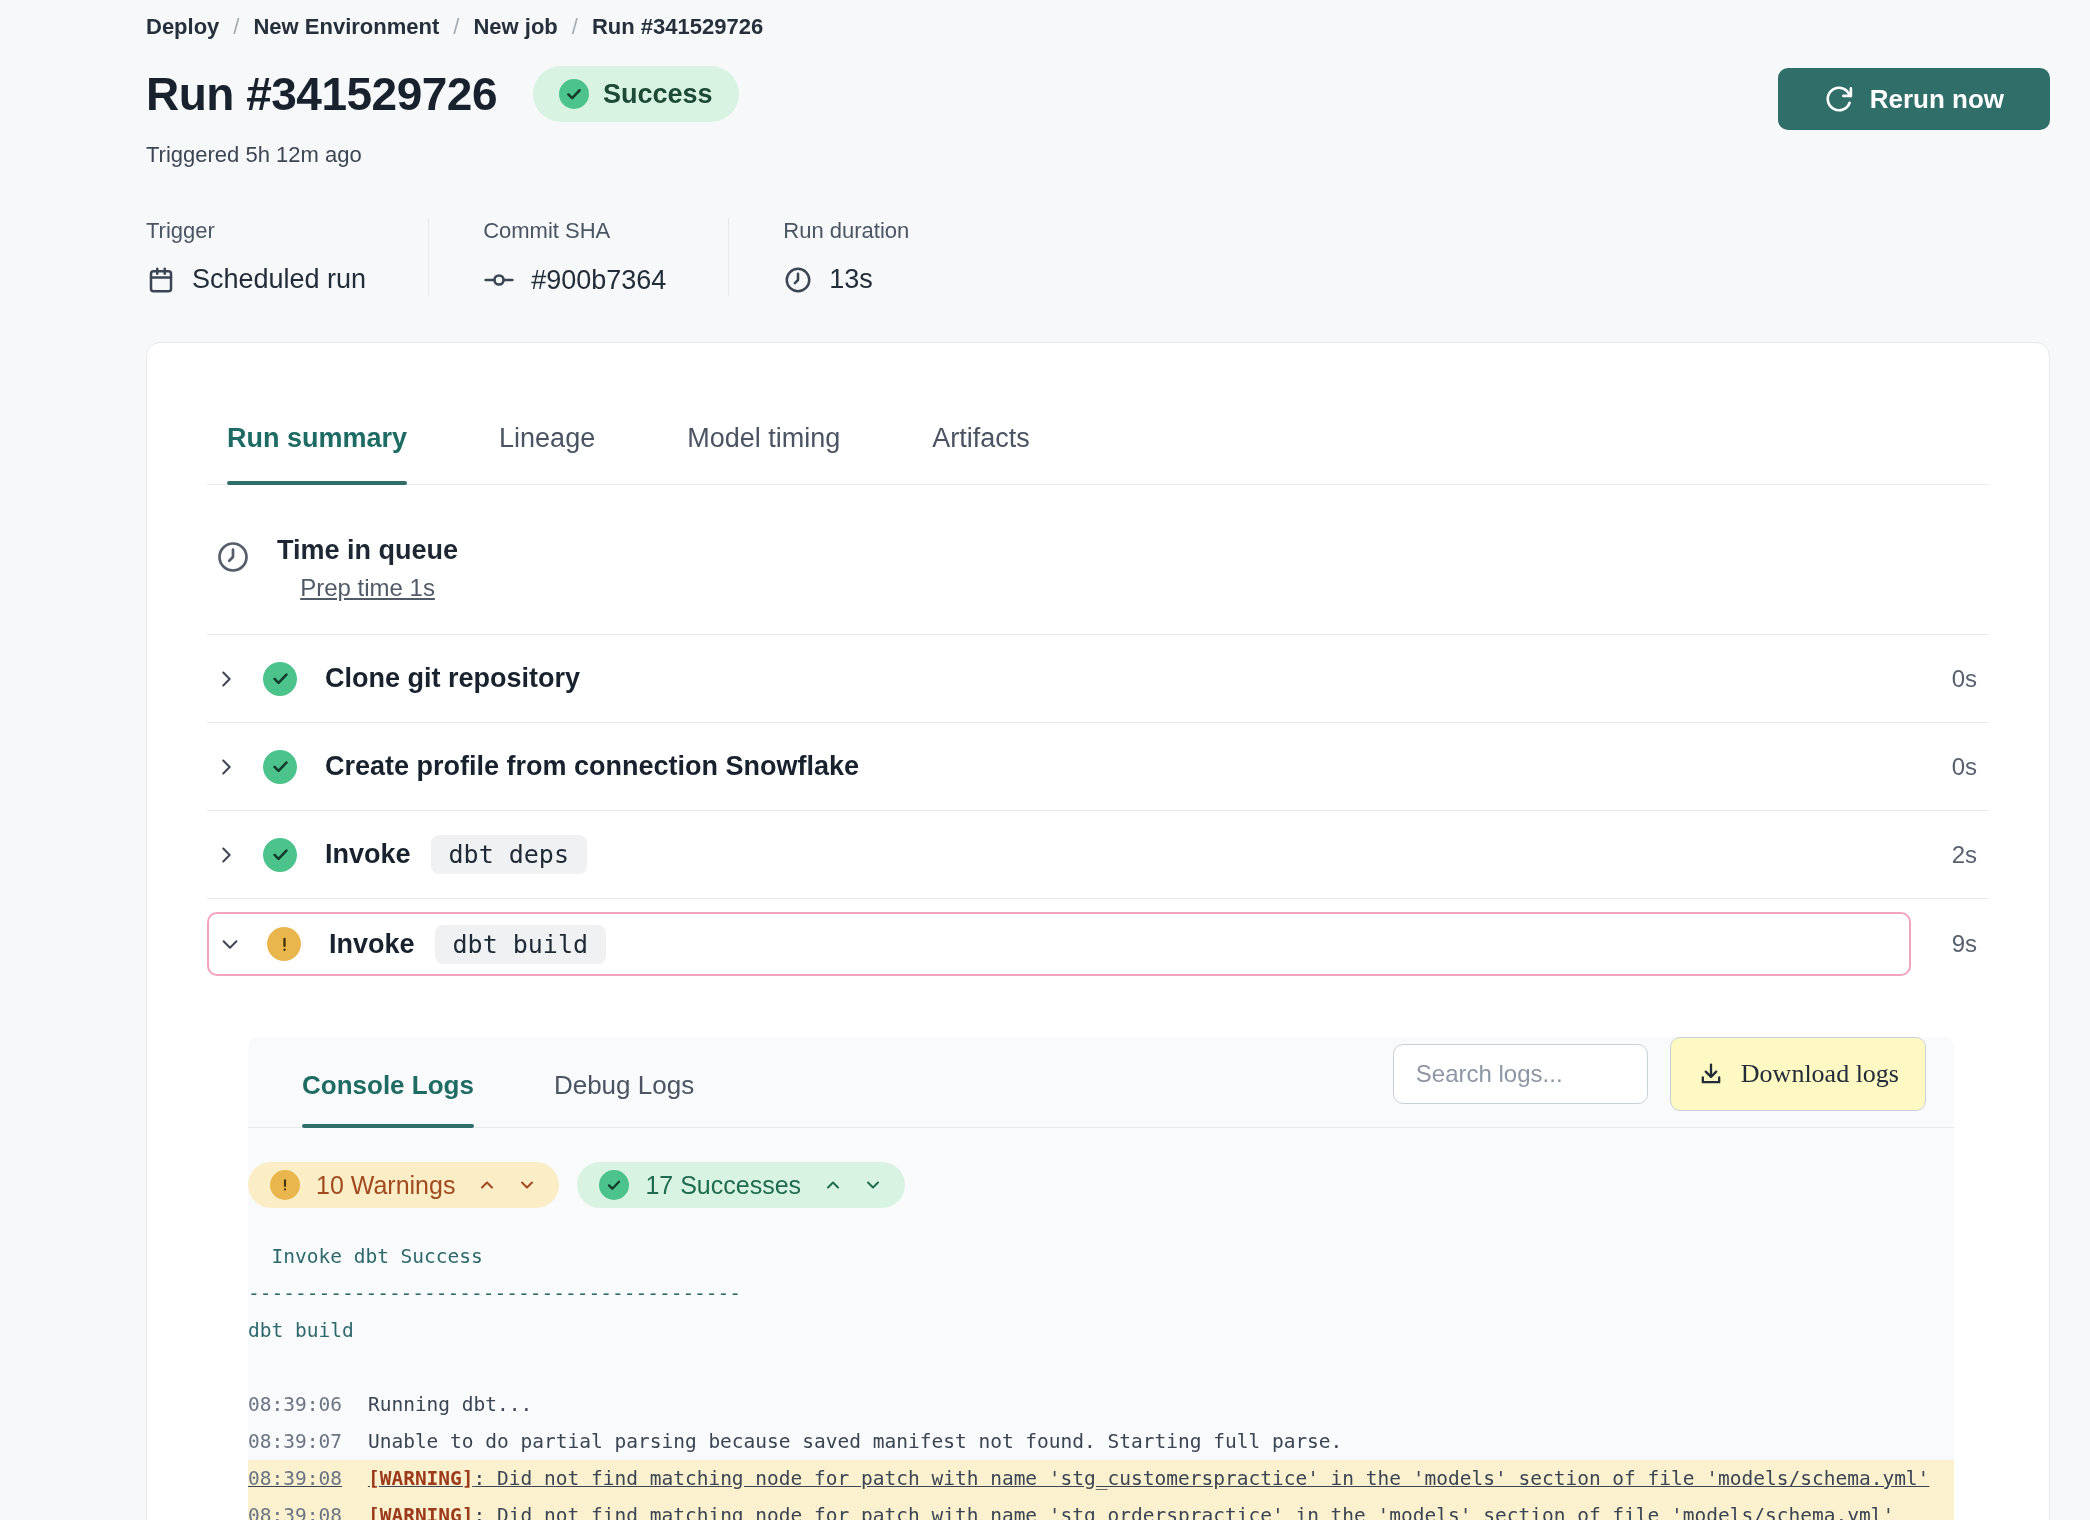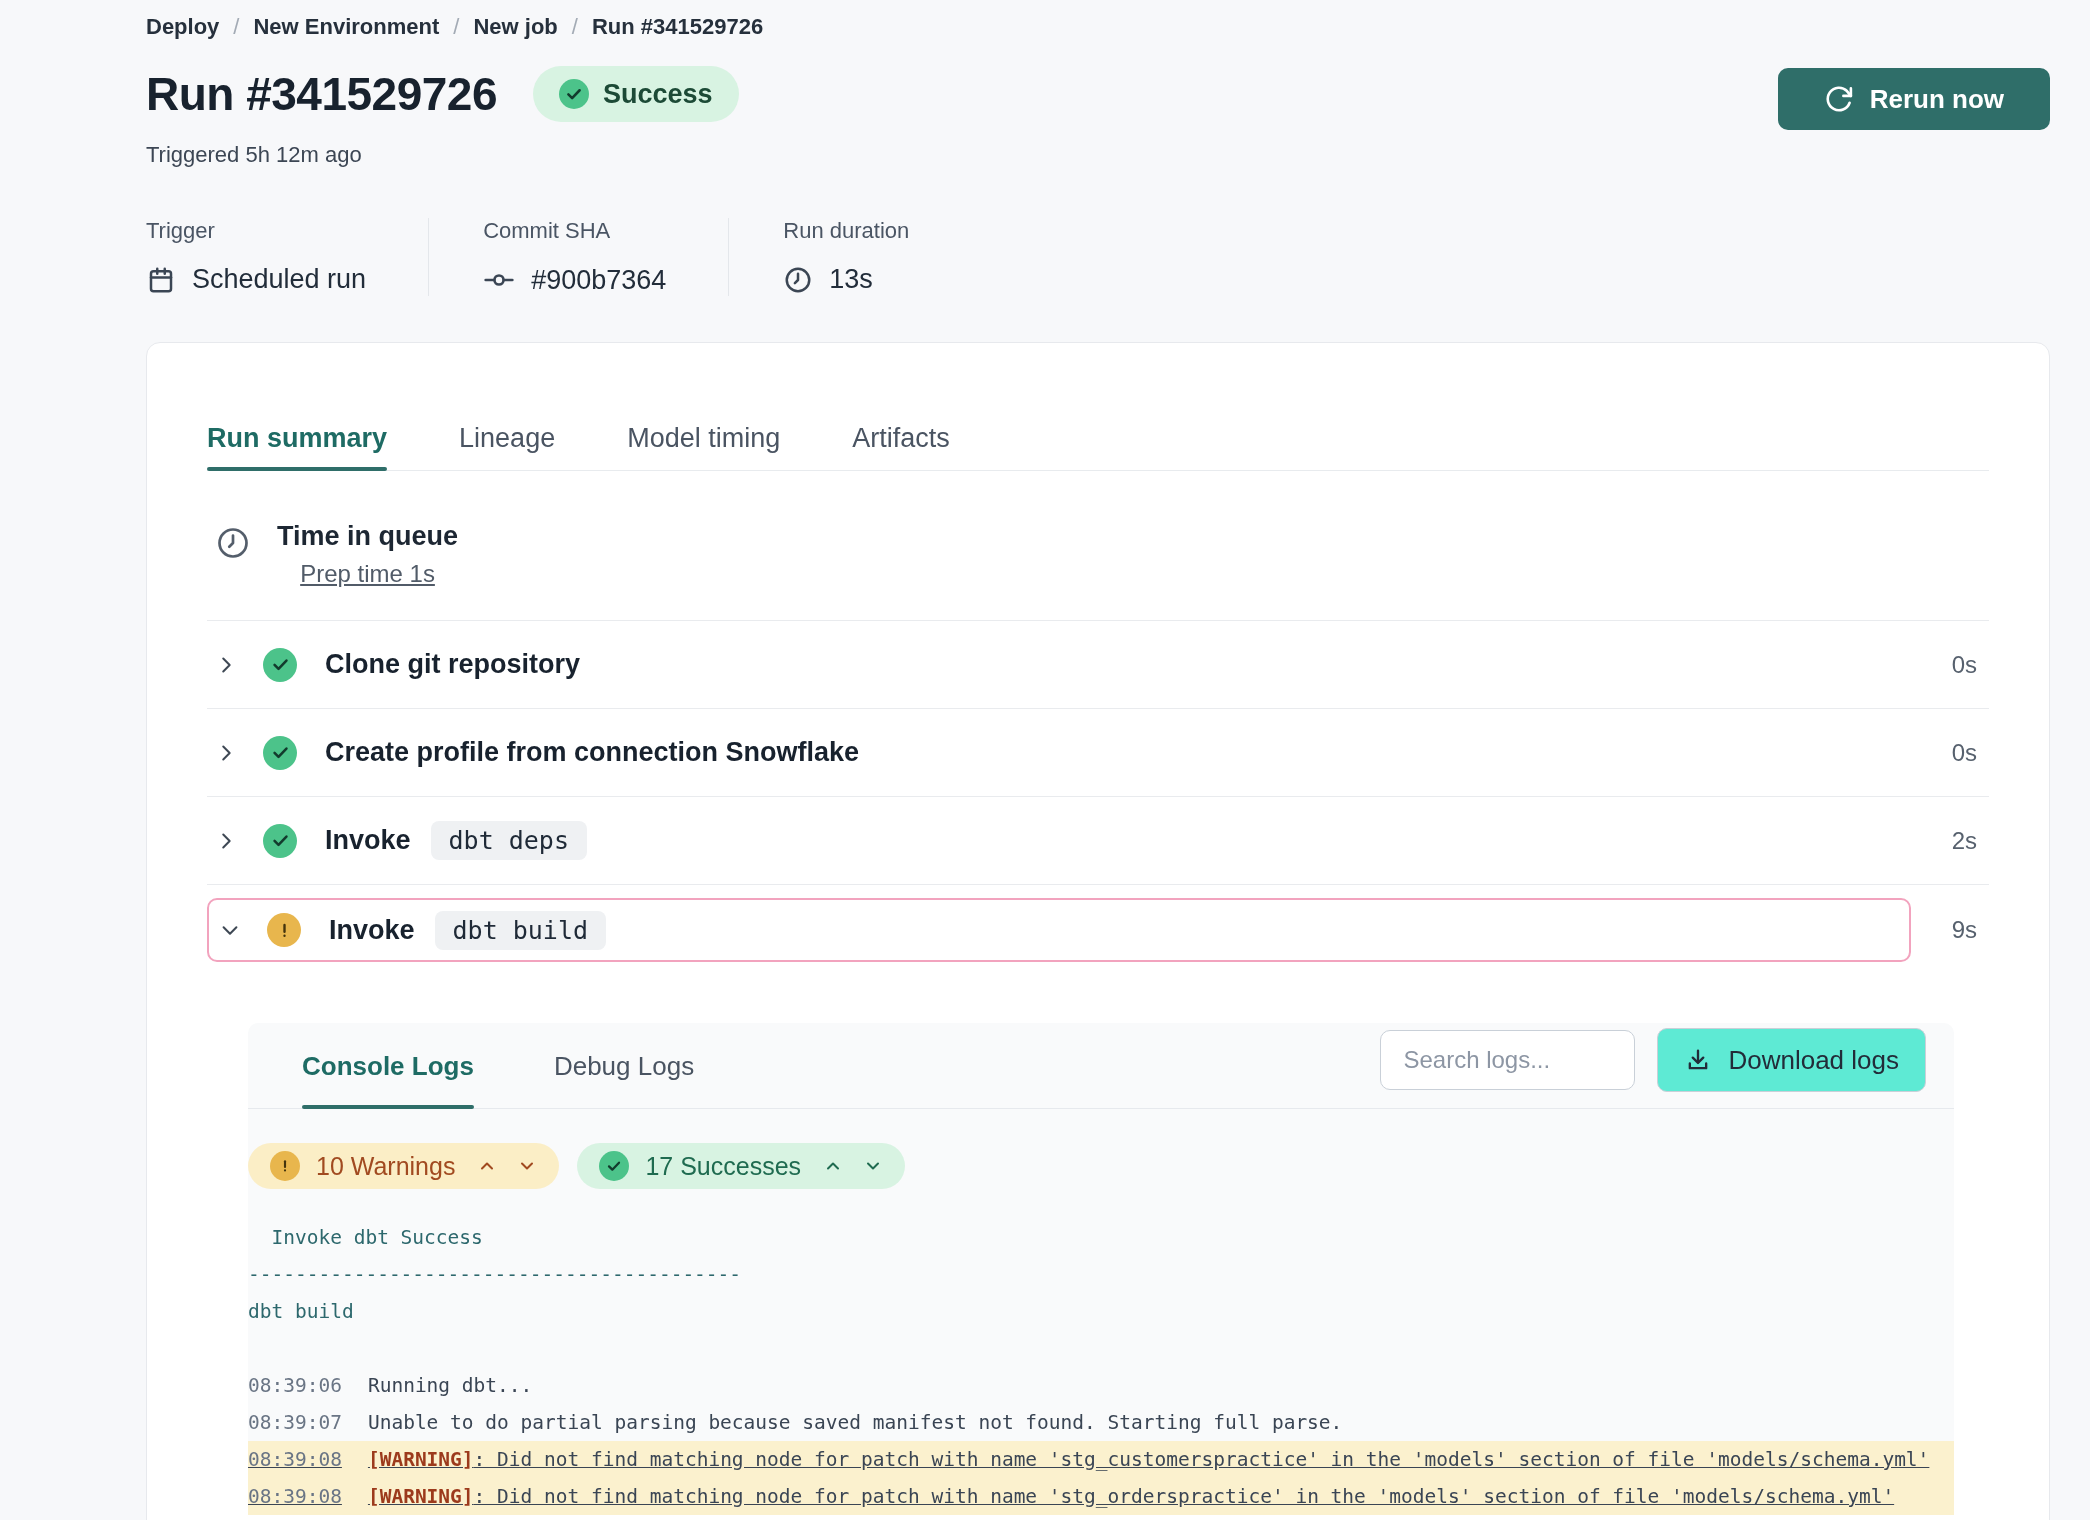--- a/index.html
+++ b/index.html
@@ -40,21 +40,21 @@
   .meta-label { font-size:22px; color:#4a5564; margin-bottom:20px; }
   .meta-value { display:flex; align-items:center; gap:16px; font-size:27px; color:#222d3a; }
   .meta-value svg { flex:none; }
 
   
   .card { margin:46px 0 0 0; width:1904px; background:#fff; border:1px solid #e7e9ed;
     border-radius:14px; padding:80px 60px 40px 60px; min-height:1200px; }
 
   
   .tabs { display:flex; gap:72px; border-bottom:1px solid #e8ebee; }
-  .tab { font-size:27px; color:#4a5462; padding-bottom:16px; position:relative; cursor:pointer; }
+  .tab { font-size:27px; color:#4a5462; padding-bottom:30px; position:relative; cursor:pointer;margin-left:20px; }
   .tab.active { color:var(--teal_text,#1e6b64); font-weight:700; }
   .tab.active::after { content:""; position:absolute; left:0; right:0; bottom:-1px; height:4px;
     background:var(--teal,#2f6e69); border-radius:2px; }
 
   
   .queue-row { display:flex; align-items:flex-start; padding:50px 8px 32px 8px; border-bottom:1px solid #e9ebee;text-align:center; }
   .queue-text { margin-left:26px; }
   .queue-title { font-size:27px; font-weight:700; color:#1d2733; margin-bottom:8px; }
   .queue-link { font-size:24px; color:#515b68; text-decoration:underline; cursor:pointer; display:inline-block; }
 
@@ -77,22 +77,22 @@
   .panel-header { display:flex; align-items:flex-end; border-bottom:1px solid #e6e9ed; padding:0 28px 0 54px; }
   .log-tabs { display:flex; gap:80px; }
   .log-tab { font-size:26px; color:#4a5462; padding:28px 0 26px 0; position:relative; cursor:pointer; }
   .log-tab.active { color:var(--teal_text,#1e6b64); font-weight:700; }
   .log-tab.active::after { content:""; position:absolute; left:0; right:0; bottom:-1px; height:4px;
     background:var(--teal,#2f6e69); border-radius:2px; }
   .log-controls { margin-left:auto; display:flex; align-items:center; gap:22px; padding-bottom:16px; }
   .search-input { width:255px; height:60px; border:1px solid #c9d0d8; border-radius:10px; background:#fff;
     padding:0 22px; font-size:24px; font-family:inherit; color:#222d3a; outline:none; }
   .search-input::placeholder { color:#8d96a4; }
-  .download-btn { height:64px; display:flex; align-items:center; gap:16px; background:#5eead4; border:1px solid #c9d0d8;
-    border-radius:10px; padding:0 26px; font-size:26px; color:#222c39; font-family:Liberation Sans, sans-serif; cursor:pointer; }
+  .download-btn { height:74px; display:flex; align-items:center; gap:16px; background:#fef9c3; border:1px solid #c9d0d8;
+    border-radius:10px; padding:0 26px; font-size:26px; color:#222c39; font-family:Liberation Serif, serif; cursor:pointer; }
 
   .panel-body { padding:34px 0 0 0; }
   .badge-row { display:flex; gap:18px; }
   .pill { display:inline-flex; align-items:center; gap:16px; height:46px; padding:0 22px; border-radius:999px;
     font-size:25px; font-weight:400; cursor:pointer; }
   .pill .circ { width:30px; height:30px; border-radius:50%; display:flex; align-items:center; justify-content:center; }
   .pill.warnings { background:var(--warn_pill_bg,#fbeec6); color:var(--warn_pill_text,#a14a20); }
   .pill.successes { background:var(--success_bg,#d8f3e2); color:var(--succ_pill_text,#1f6b50); }
   .pill .mini-chevs { display:flex; gap:20px; margin-left:6px; }
   .pill .mini-chevs span { display:flex; cursor:pointer; }

